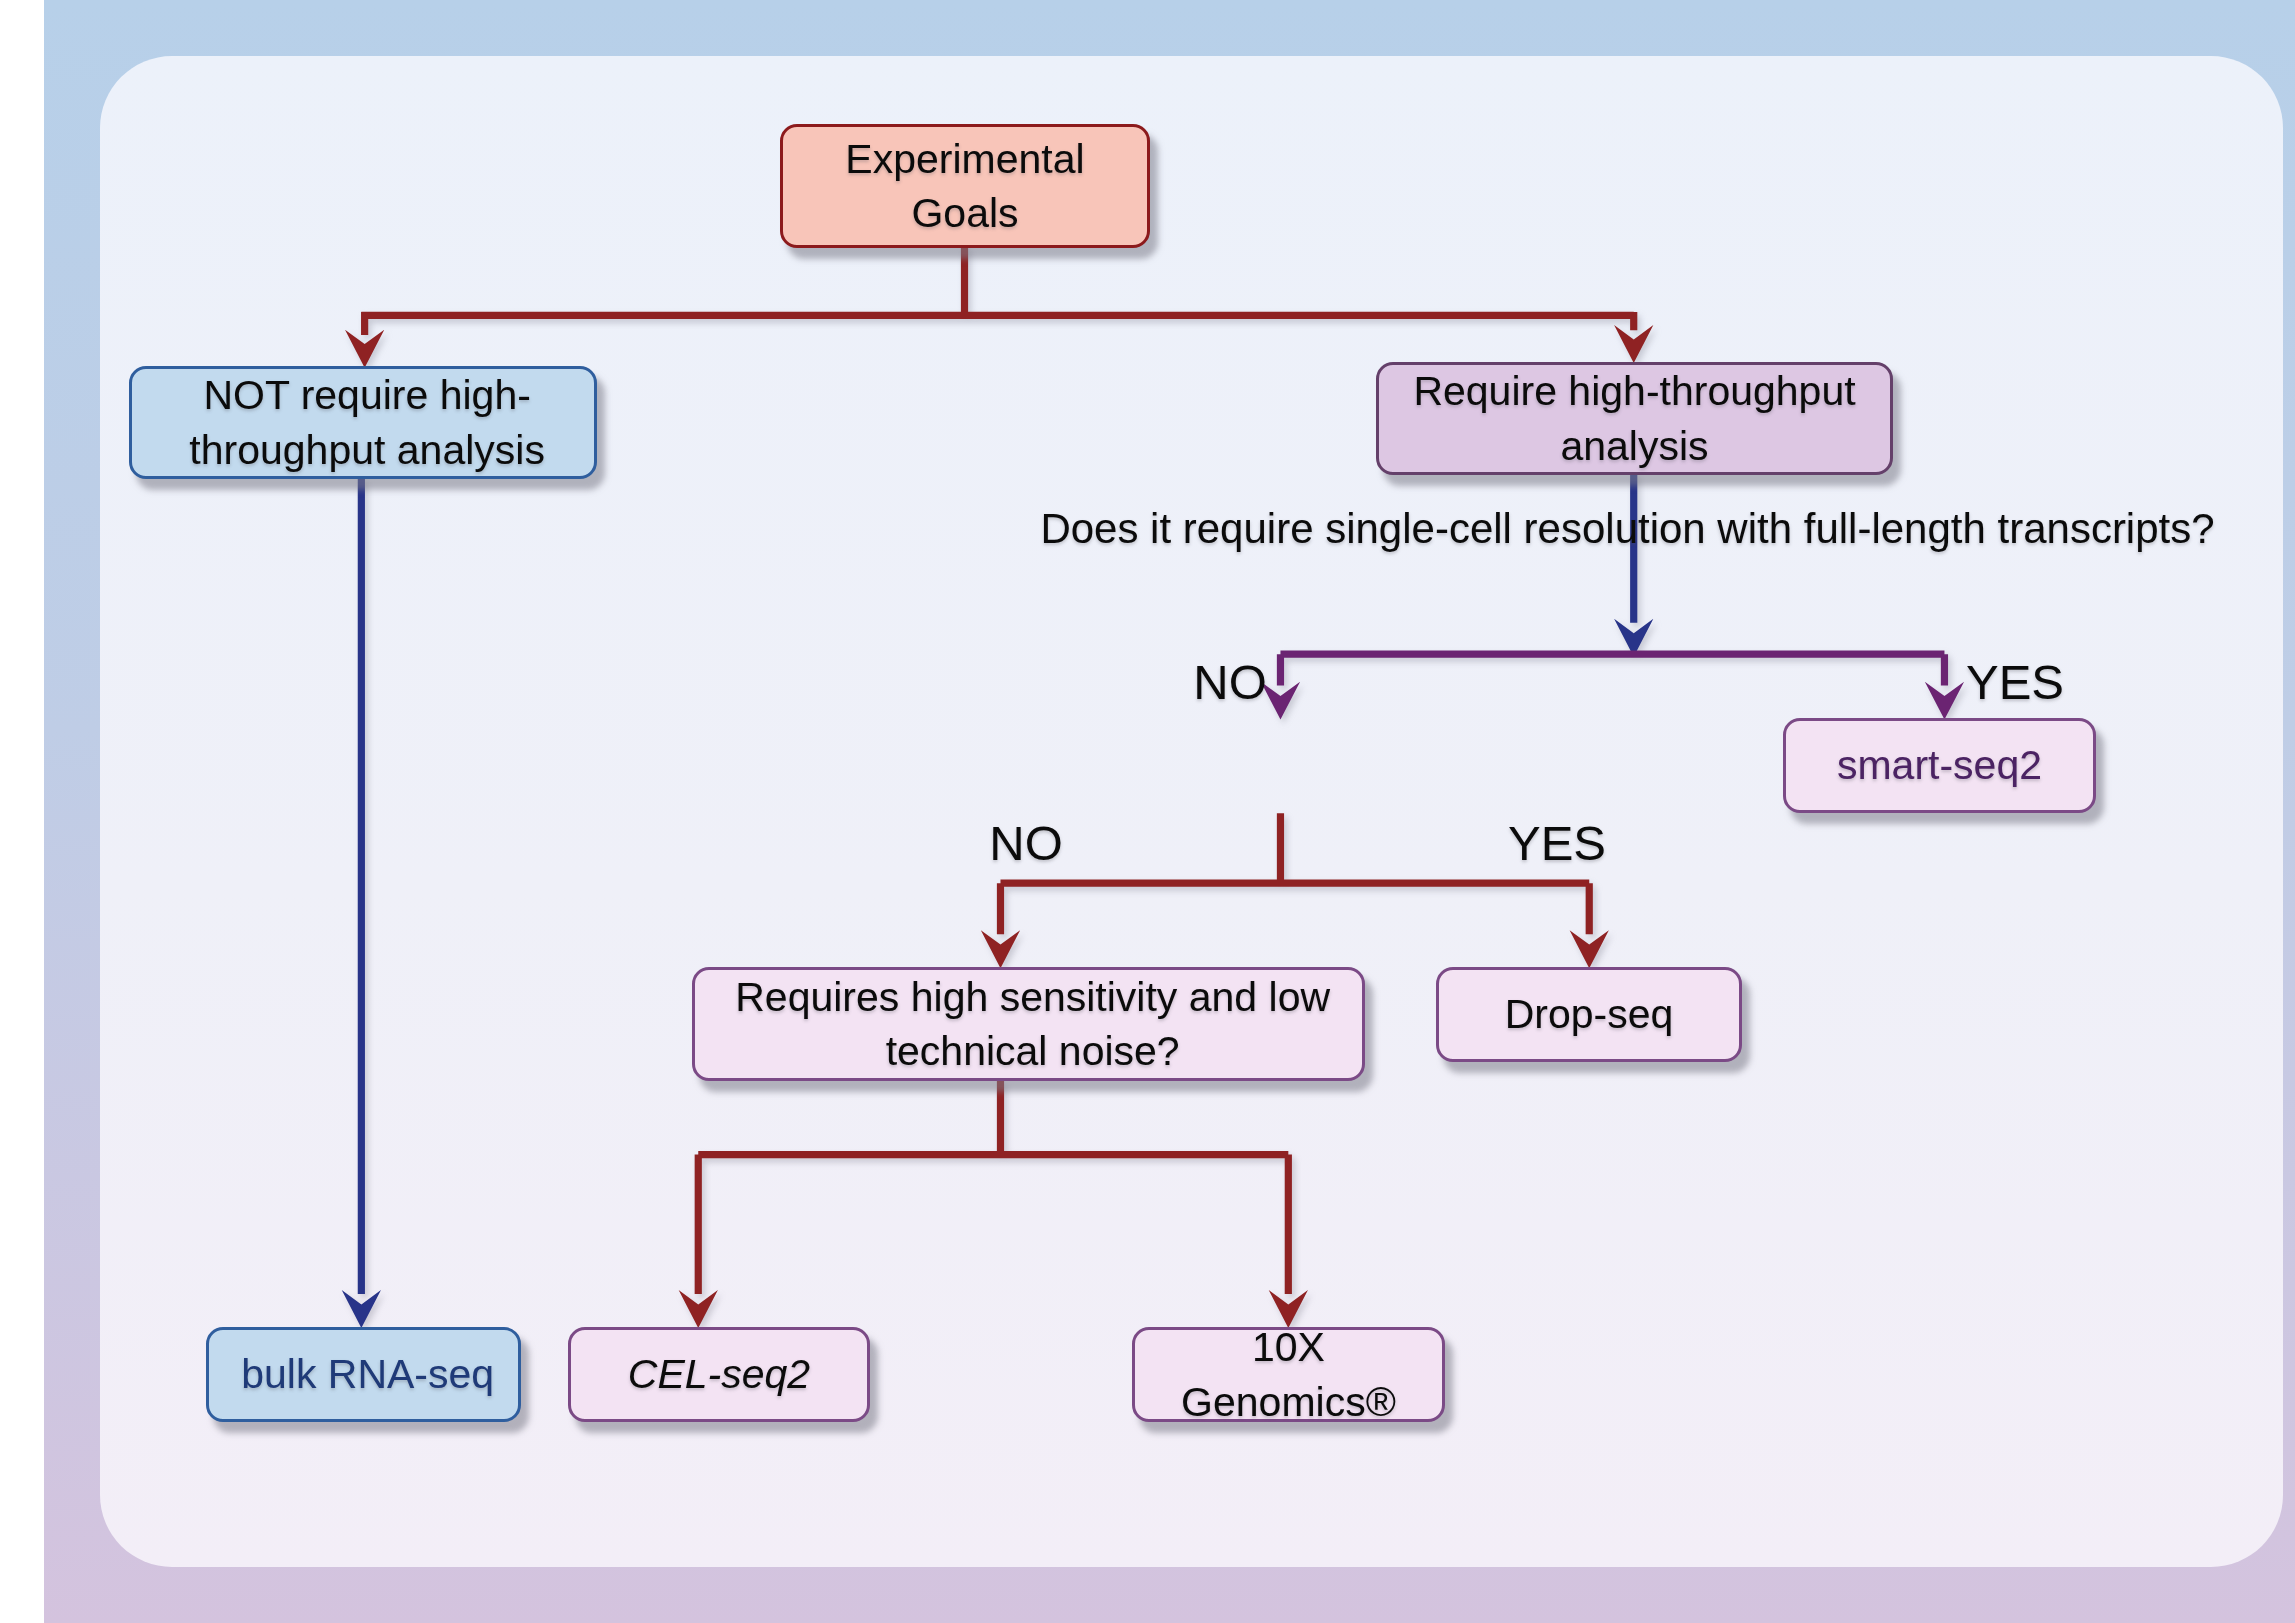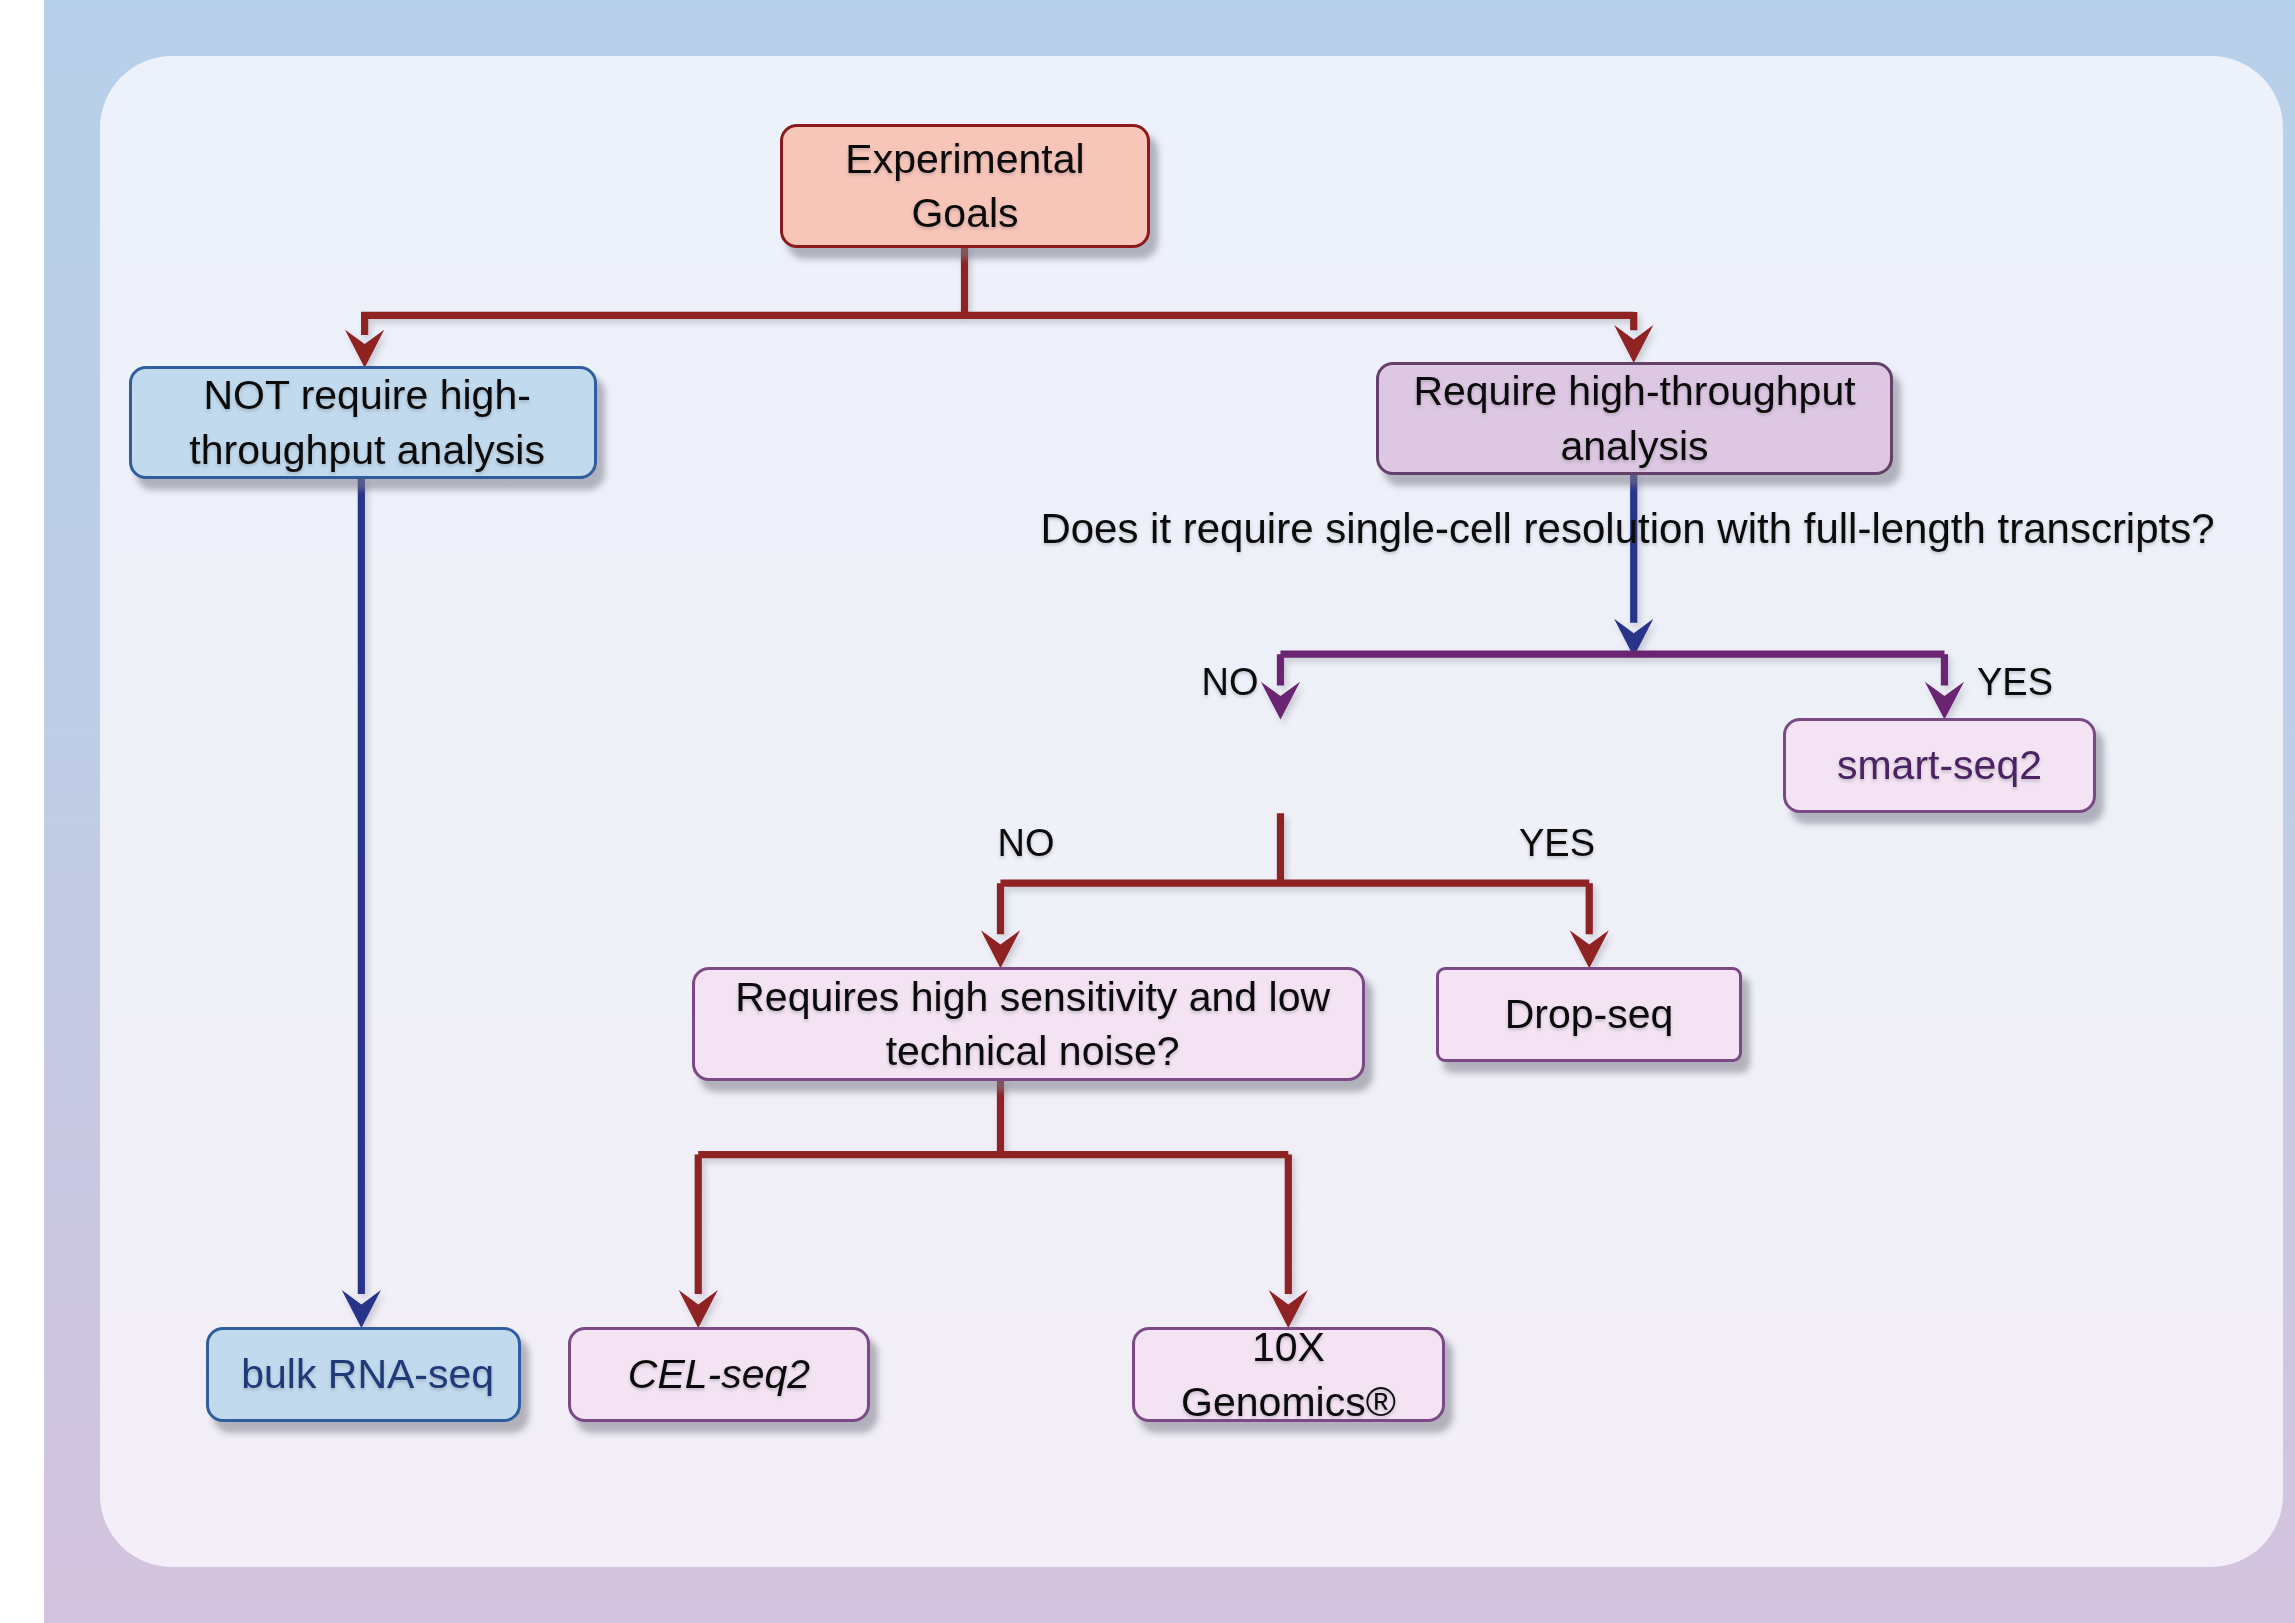--- a/index.html
+++ b/index.html
@@ -39,21 +39,21 @@
   .node.root  { background: #f8c5b9; border-color: #8c1a1c; }
   .node.blue  { background: #c2daee; border-color: #2f5e9e; padding-left: 24px; }
   .node.mauve { background: #ddc7e3; border-color: #64406a; }
   .node.navy-text   { color: #1f3a78; }
   .node.purple-text { color: #4b2363; }
 
   .free-label {
     position: absolute;
     transform: translate(-50%, -50%);
     color: #0b0b0b;
-    font-size: 38px;
+    font-size: 49px;
     white-space: nowrap;
     text-shadow: 0 2px 3.3px rgba(80,80,90,0.30);
   }
   .question {
     position: absolute;
     left: 975px; top: 499px; width: 1217px;
     text-align: center;
     color: #0b0b0b;
     font-size: 42px; line-height: 1.45;
     text-shadow: 0 2px 3.3px rgba(80,80,90,0.30);
@@ -124,21 +124,21 @@
     <span>smart-seq2</span>
   </div>
 
   <div class="free-label" style="left:982px; top:843px;">NO</div>
   <div class="free-label" style="left:1513px; top:843px;">YES</div>
 
   <div class="node" style="left:648px; top:967px; width:673px; height:114px;padding-left:24px;">
     <span>Requires high sensitivity and low technical noise?</span>
   </div>
 
-  <div class="node" style="left:1392px; top:967px; width:306px; height:95px;border-radius:9px;">
+  <div class="node" style="left:1392px; top:967px; width:306px; height:95px;">
     <span>Drop-seq</span>
   </div>
 
   <div class="node blue navy-text" style="left:162px; top:1327px; width:315px; height:95px;">
     <span>bulk RNA-seq</span>
   </div>
 
   <div class="node" style="left:524px; top:1327px; width:302px; height:95px;font-style:italic;">
     <span>CEL-seq2</span>
   </div>

